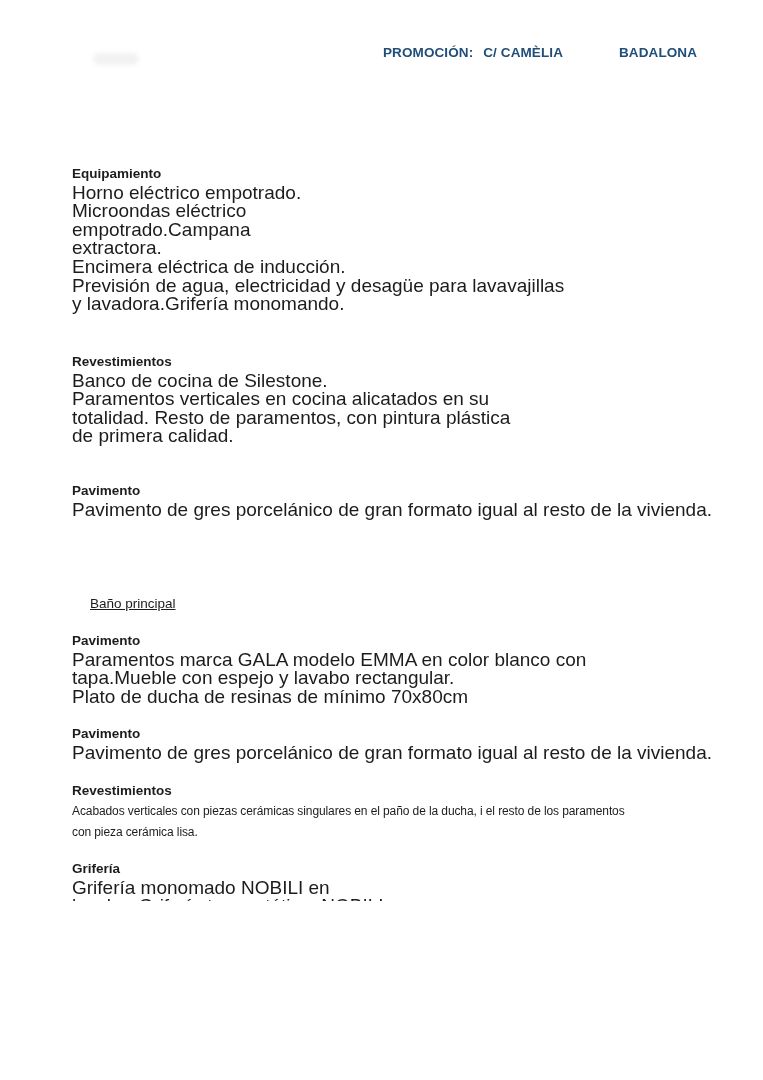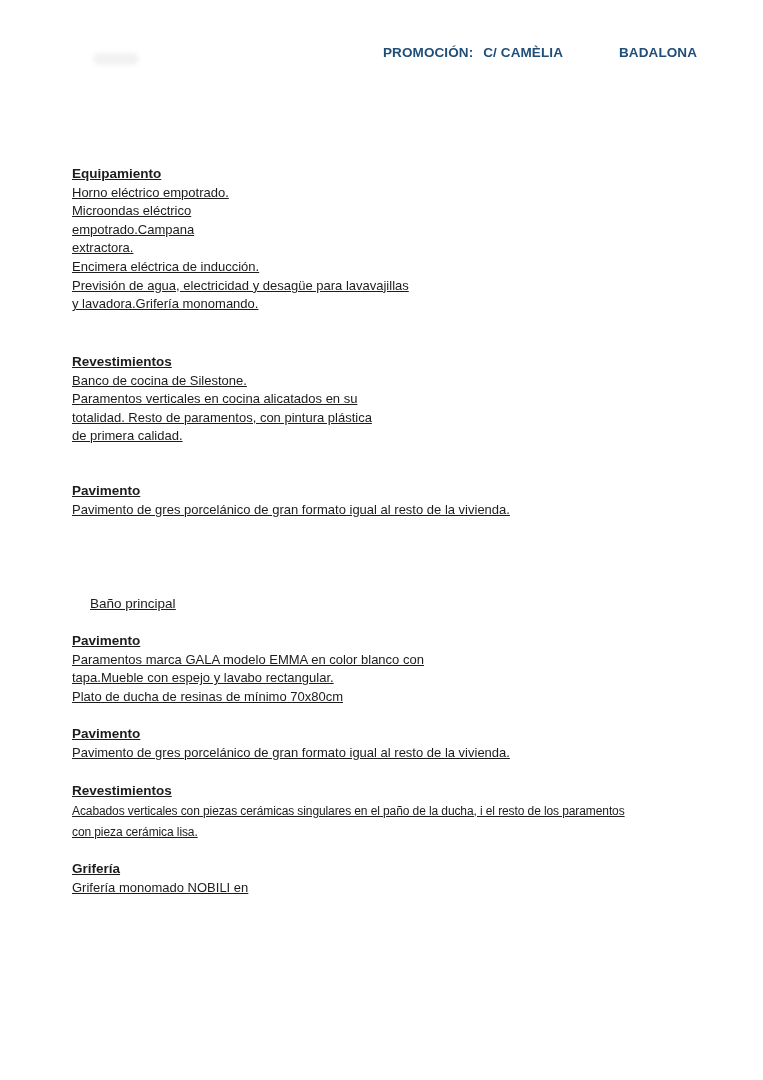--- a/index.html
+++ b/index.html
@@ -41,37 +41,36 @@
     letter-spacing: 0.1px;
     white-space: pre;
   }
   .header .street { margin-left: 10px; }
   .header .city   { margin-left: 56px; }
 
   .doc-section {
     position: absolute;
     left: 72px;
     right: 28px;
-    text-decoration: underline;
   }
   .doc-section h3 {
     margin: 0;
     font-size: 13.5px;
     font-weight: bold;
     line-height: 18.6px;
     white-space: pre;
   }
   .doc-section h3.underlined {
     font-weight: normal;
     text-decoration: underline;
     margin-left: 18px;
   }
   .section-body {
     margin: 0;
-    font-size: 13px;
+    font-size: 19px;
     font-weight: normal;
     line-height: 18.6px;
     white-space: pre;
   }
   .doc-section.condensed .section-body {
     font-size: 12px;
     line-height: 21px;
     letter-spacing: -0.1px;
   }
   

